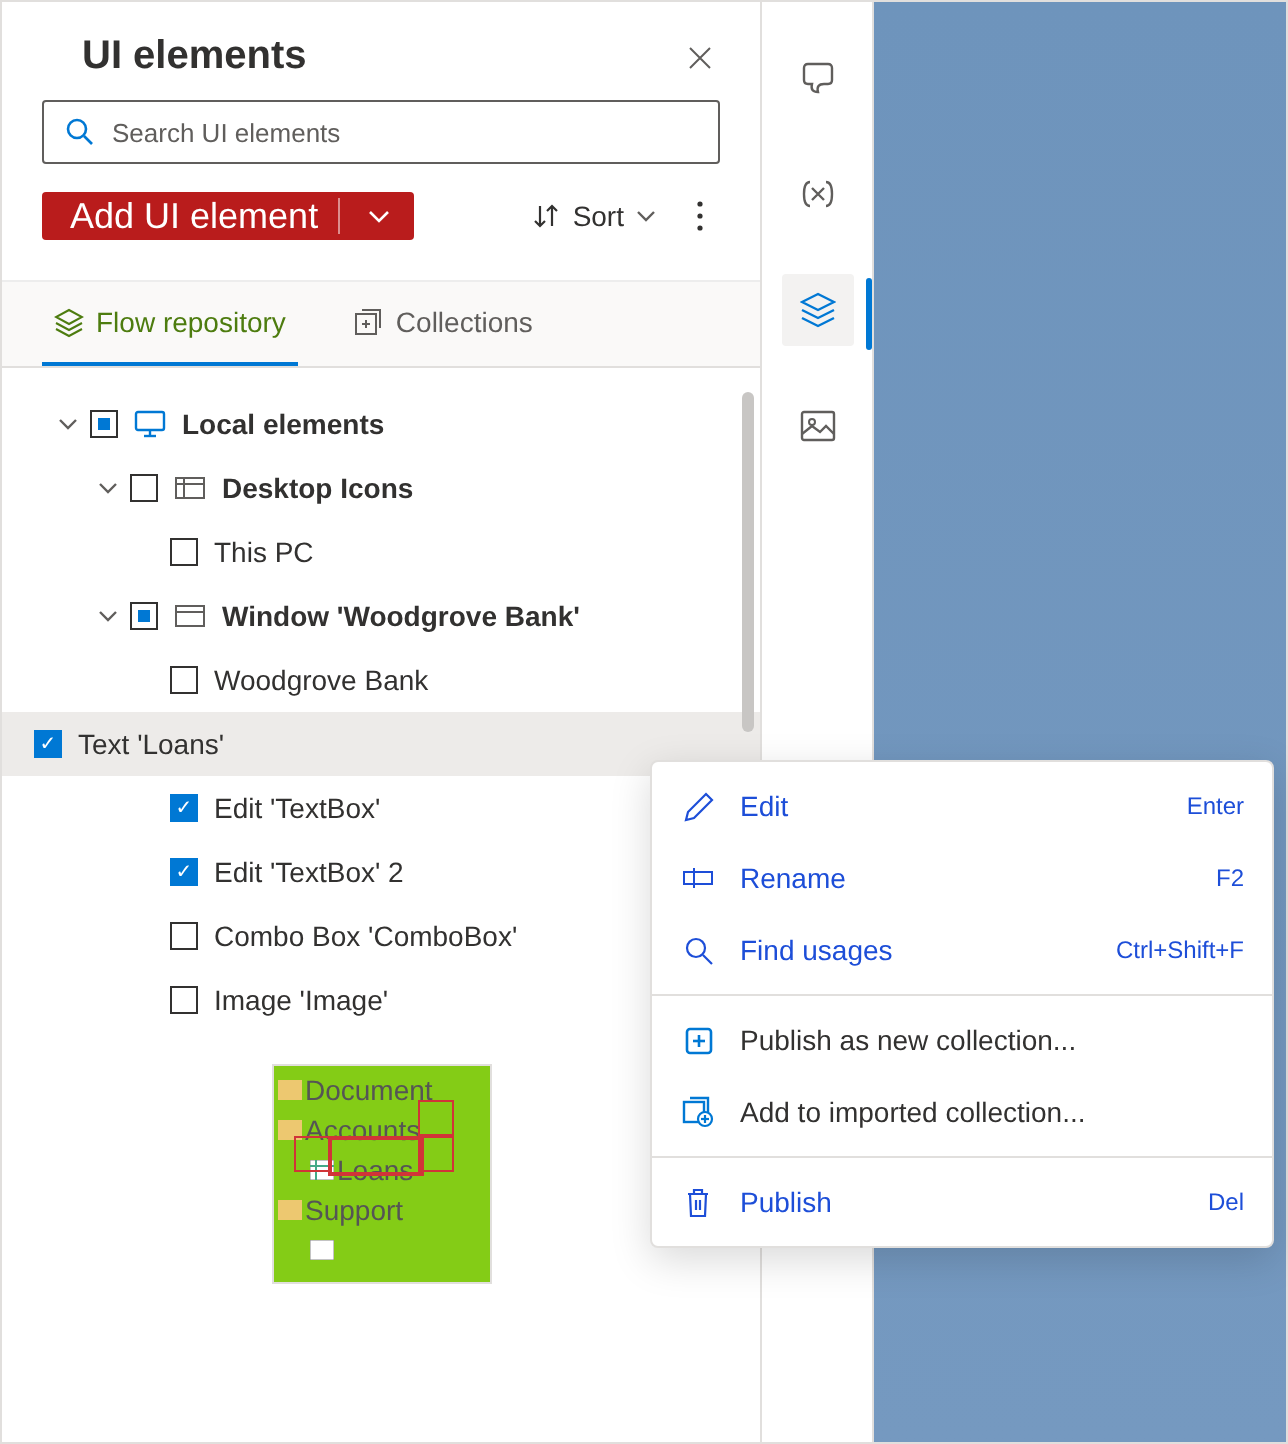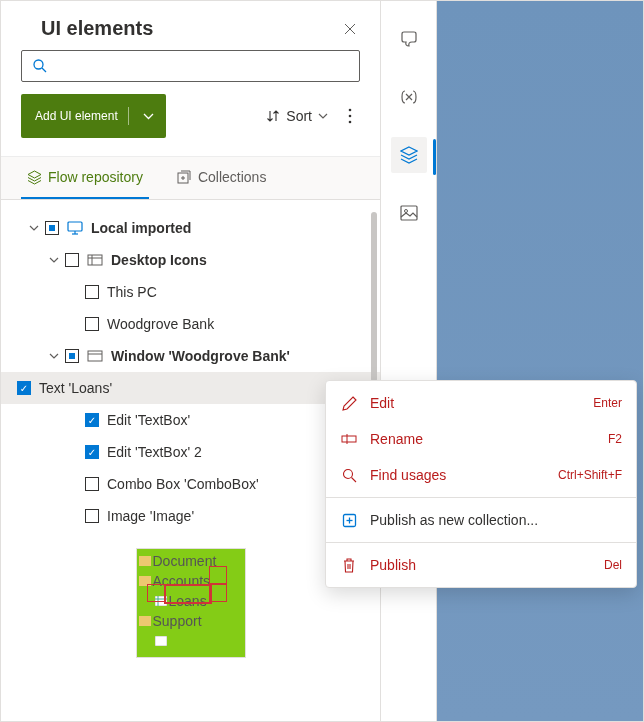--- a/index.html
+++ b/index.html
@@ -7,21 +7,21 @@
     .app { display: flex; width: 644px; height: 722px; border: 1px solid #e1dfdd; }
     .main-panel { width: 380px; display: flex; flex-direction: column; border-right: 1px solid #e1dfdd; }
     .header { padding: 16px 20px 10px; display: flex; justify-content: space-between; align-items: center; }
     .header h1 { font-size: 20px; font-weight: 600; margin-left: 20px; }
     .close-x { font-size: 14px; color: #605e5c; cursor: pointer; padding: 4px; }
     .search-wrap { padding: 0 20px 12px; }
     .search-box { display: flex; align-items: center; border: 1px solid #605e5c; border-radius: 2px; height: 32px; padding: 0 10px; }
     .search-box input { border: none; outline: none; flex: 1; font-size: 13px; margin-left: 8px; }
     .search-box input::placeholder { color: #605e5c; }
     .toolbar { display: flex; align-items: center; padding: 0 20px 18px; gap: 8px; }
-    .add-btn { background: #4d7c0f; color: #fff; border: none; height: 44px; padding: 0 4px 0 14px; display: flex; align-items: center; font-size: 12px; cursor: pointer; border-radius: 2px; }
+    .add-btn { background: #b91c1c; color: #fff; border: none; height: 24px; padding: 0 4px 0 14px; display: flex; align-items: center; font-size: 18px; cursor: pointer; border-radius: 2px; }
     .add-btn .divider { width: 1px; height: 18px; background: rgba(255,255,255,0.5); margin: 0 6px 0 10px; }
     .add-btn .chev { padding: 0 8px; }
     .spacer { flex: 1; }
     .sort-btn { display: flex; align-items: center; gap: 6px; color: #323130; cursor: pointer; background: none; border: none; font-size: 14px; padding: 4px; }
     .more-btn { background: none; border: none; cursor: pointer; padding: 6px 8px; color: #323130; }
     .tabs { display: flex; border-bottom: 1px solid #e1dfdd; padding: 0 20px; background: #faf9f8; border-top: 1px solid #ededed;}
     .tab { display: flex; align-items: center; gap: 6px; padding: 12px 6px; margin-right: 22px; cursor: pointer; font-size: 14px; border-bottom: 2px solid transparent; color: #605e5c; }
     .tab.active { border-bottom-color: #0078d4; color: #4d7c0f; font-weight: 400; align-items: flex-end; }
     .tree { flex: 1; overflow-y: auto; padding: 12px 0; position: relative; }
     .tree-scroll { position: absolute; right: 3px; top: 12px; width: 6px; height: 170px; background: #c8c6c4; border-radius: 3px; }
@@ -41,21 +41,21 @@
     .pv-line { display: flex; align-items: center; height: 20px; }
     .pv-ic { width: 12px; height: 10px; background: #edc870; margin-right: 2px; flex-shrink:0; }
     .pv-hilite { position:absolute; border: 2px solid #d13438; }
     .side-rail { width: 56px; display: flex; flex-direction: column; align-items: center; padding-top: 20px; gap: 22px; border-right: 1px solid #e1dfdd; position: relative;}
     .rail-icon { width: 36px; height: 36px; display: flex; align-items: center; justify-content: center; color: #605e5c; cursor: pointer; border-radius: 2px; }
     .rail-icon.active { background: #f3f2f1; color: #0078d4; }
     .rail-active-bar { position: absolute; right: 0; width: 3px; height: 36px; background: #0078d4; border-radius: 2px; top: 138px; }
     .bg-area { flex: 1; background: linear-gradient(#6e94bc, #7599c0); }
     .ctx-menu { position: absolute; left: 325px; top: 380px; width: 312px; background: #fff; border: 1px solid #e1dfdd; border-radius: 4px; box-shadow: 0 6px 20px rgba(0,0,0,0.15); padding: 4px 0; z-index: 100; }
     .ctx-item { display: flex; align-items: center; height: 36px; padding: 0 14px; cursor: pointer; font-size: 14px; color: #323130; }
-    .ctx-item.disabled { color: #b91c1c; cursor: default; }
+    .ctx-item.disabled { color: #1d4ed8; cursor: default; }
     .ctx-item .cicon { width: 18px; margin-right: 12px; display: flex; align-items: center; justify-content: center; }
     .ctx-item .clabel { flex: 1; }
     .ctx-item .cshort { font-size: 12px; }
     .ctx-sep { height: 1px; background: #e1dfdd; margin: 4px 0; }
     svg { display: block; }
   </style>
 </head>
 <body>
 
 <div class="app">
@@ -69,20 +69,21 @@
       </div>
     </div>
     <div class="search-wrap">
       <div class="search-box">
         <span>
           <svg width="16" height="16" viewBox="0 0 16 16">
               <circle cx="6.5" cy="6.5" r="4.5" fill="none" stroke="#0078d4" stroke-width="1.3"></circle>
               <line x1="10" y1="10" x2="14" y2="14" stroke="#0078d4" stroke-width="1.3"></line>
             </svg>
         </span>
+        <input type="text" placeholder="Search UI elements" style="">
       </div>
     </div>
     <div class="toolbar">
       <button class="add-btn">
         <span>Add UI element</span>
         <span class="divider"></span>
         <span class="chev">
           <svg width="11" height="7" viewBox="0 0 11 7">
               <path d="M1 1 L5.5 5.5 L10 1" fill="none" stroke="#fff" stroke-width="1.3"></path>
             </svg>
@@ -139,21 +140,21 @@
             </svg>
           </span>
         <span class="chk square"></span>
         <span class="ticon">
             <svg width="16" height="14" viewBox="0 0 16 14">
               <rect x="1" y="1" width="14" height="9" rx="1" fill="none" stroke="#0078d4" stroke-width="1.2"></rect>
               <line x1="5" y1="13" x2="11" y2="13" stroke="#0078d4" stroke-width="1.2"></line>
               <line x1="8" y1="10" x2="8" y2="13" stroke="#0078d4" stroke-width="1.2"></line>
             </svg>
           </span>
-        <span class="label bold">Local imported</span>
+        <span class="label bold">Local elements</span>
       </div>
       <div class="tree-item pad2">
         <span class="chev">
             <svg width="10" height="6" viewBox="0 0 10 6">
               <path d="M1 1 L5 5 L9 1" fill="none" stroke="#605e5c" stroke-width="1.2"></path>
             </svg>
           </span>
         <span class="chk"></span>
         <span class="ticon">
             <svg width="16" height="12" viewBox="0 0 16 12">
@@ -161,38 +162,38 @@
               <line x1="1" y1="4" x2="15" y2="4" stroke="#605e5c"></line>
               <line x1="5" y1="1" x2="5" y2="11" stroke="#605e5c"></line>
             </svg>
           </span>
         <span class="label bold">Desktop Icons</span>
       </div>
       <div class="tree-item pad3">
         <span class="chk"></span>
         <span class="label">This PC</span>
       </div>
-      <div class="tree-item pad3">
-        <span class="chk"></span>
-        <span class="label">Woodgrove Bank</span>
-      </div>
       <div class="tree-item pad2">
         <span class="chev">
             <svg width="10" height="6" viewBox="0 0 10 6">
               <path d="M1 1 L5 5 L9 1" fill="none" stroke="#605e5c" stroke-width="1.2"></path>
             </svg>
           </span>
         <span class="chk square"></span>
         <span class="ticon">
             <svg width="16" height="12" viewBox="0 0 16 12">
               <rect x="1" y="1" width="14" height="10" fill="none" stroke="#605e5c" stroke-width="1"></rect>
               <line x1="1" y1="4" x2="15" y2="4" stroke="#605e5c"></line>
             </svg>
           </span>
         <span class="label bold">Window 'Woodgrove Bank'</span>
+      </div>
+      <div class="tree-item pad3">
+        <span class="chk"></span>
+        <span class="label">Woodgrove Bank</span>
       </div>
       <div class="tree-item pad3 selected">
         <span class="chk checked"></span>
         <span class="label">Text 'Loans'</span>
       </div>
       <div class="tree-item pad3">
         <span class="chk checked"></span>
         <span class="label">Edit 'TextBox'</span>
       </div>
       <div class="tree-item pad3">
@@ -304,20 +305,32 @@
   <div class="ctx-item">
     <span class="cicon">
         <svg width="15" height="15" viewBox="0 0 15 15">
           <rect x="1.5" y="1.5" width="12" height="12" rx="1.5" fill="none" stroke="#0078d4" stroke-width="1.3"></rect>
           <line x1="7.5" y1="4.5" x2="7.5" y2="10.5" stroke="#0078d4" stroke-width="1.3"></line>
           <line x1="4.5" y1="7.5" x2="10.5" y2="7.5" stroke="#0078d4" stroke-width="1.3"></line>
         </svg>
       </span>
     <span class="clabel">Publish as new collection...</span>
   </div>
+  <div class="ctx-item">
+    <span class="cicon">
+        <svg width="16" height="16" viewBox="0 0 16 16">
+          <rect x="1" y="3" width="10" height="10" fill="none" stroke="#0078d4" stroke-width="1.2"></rect>
+          <path d="M4 1 L13 1 L13 10" fill="none" stroke="#0078d4" stroke-width="1.2"></path>
+          <circle cx="11.5" cy="11.5" r="3.5" fill="#fff" stroke="#0078d4" stroke-width="1.1"></circle>
+          <line x1="11.5" y1="9.5" x2="11.5" y2="13.5" stroke="#0078d4" stroke-width="1.1"></line>
+          <line x1="9.5" y1="11.5" x2="13.5" y2="11.5" stroke="#0078d4" stroke-width="1.1"></line>
+        </svg>
+      </span>
+    <span class="clabel">Add to imported collection...</span>
+  </div>
   <div class="ctx-sep"></div>
   <div class="ctx-item disabled">
     <span class="cicon">
         <svg width="14" height="15" viewBox="0 0 14 15">
           <path d="M2 3 L12 3 M5 3 L5 1 L9 1 L9 3 M3 3 L3.5 14 L10.5 14 L11 3 M6 6 L6 11 M8 6 L8 11" fill="none" stroke="currentColor" stroke-width="1.1"></path>
         </svg>
       </span>
     <span class="clabel">Publish</span>
     <span class="cshort">Del</span>
   </div>

